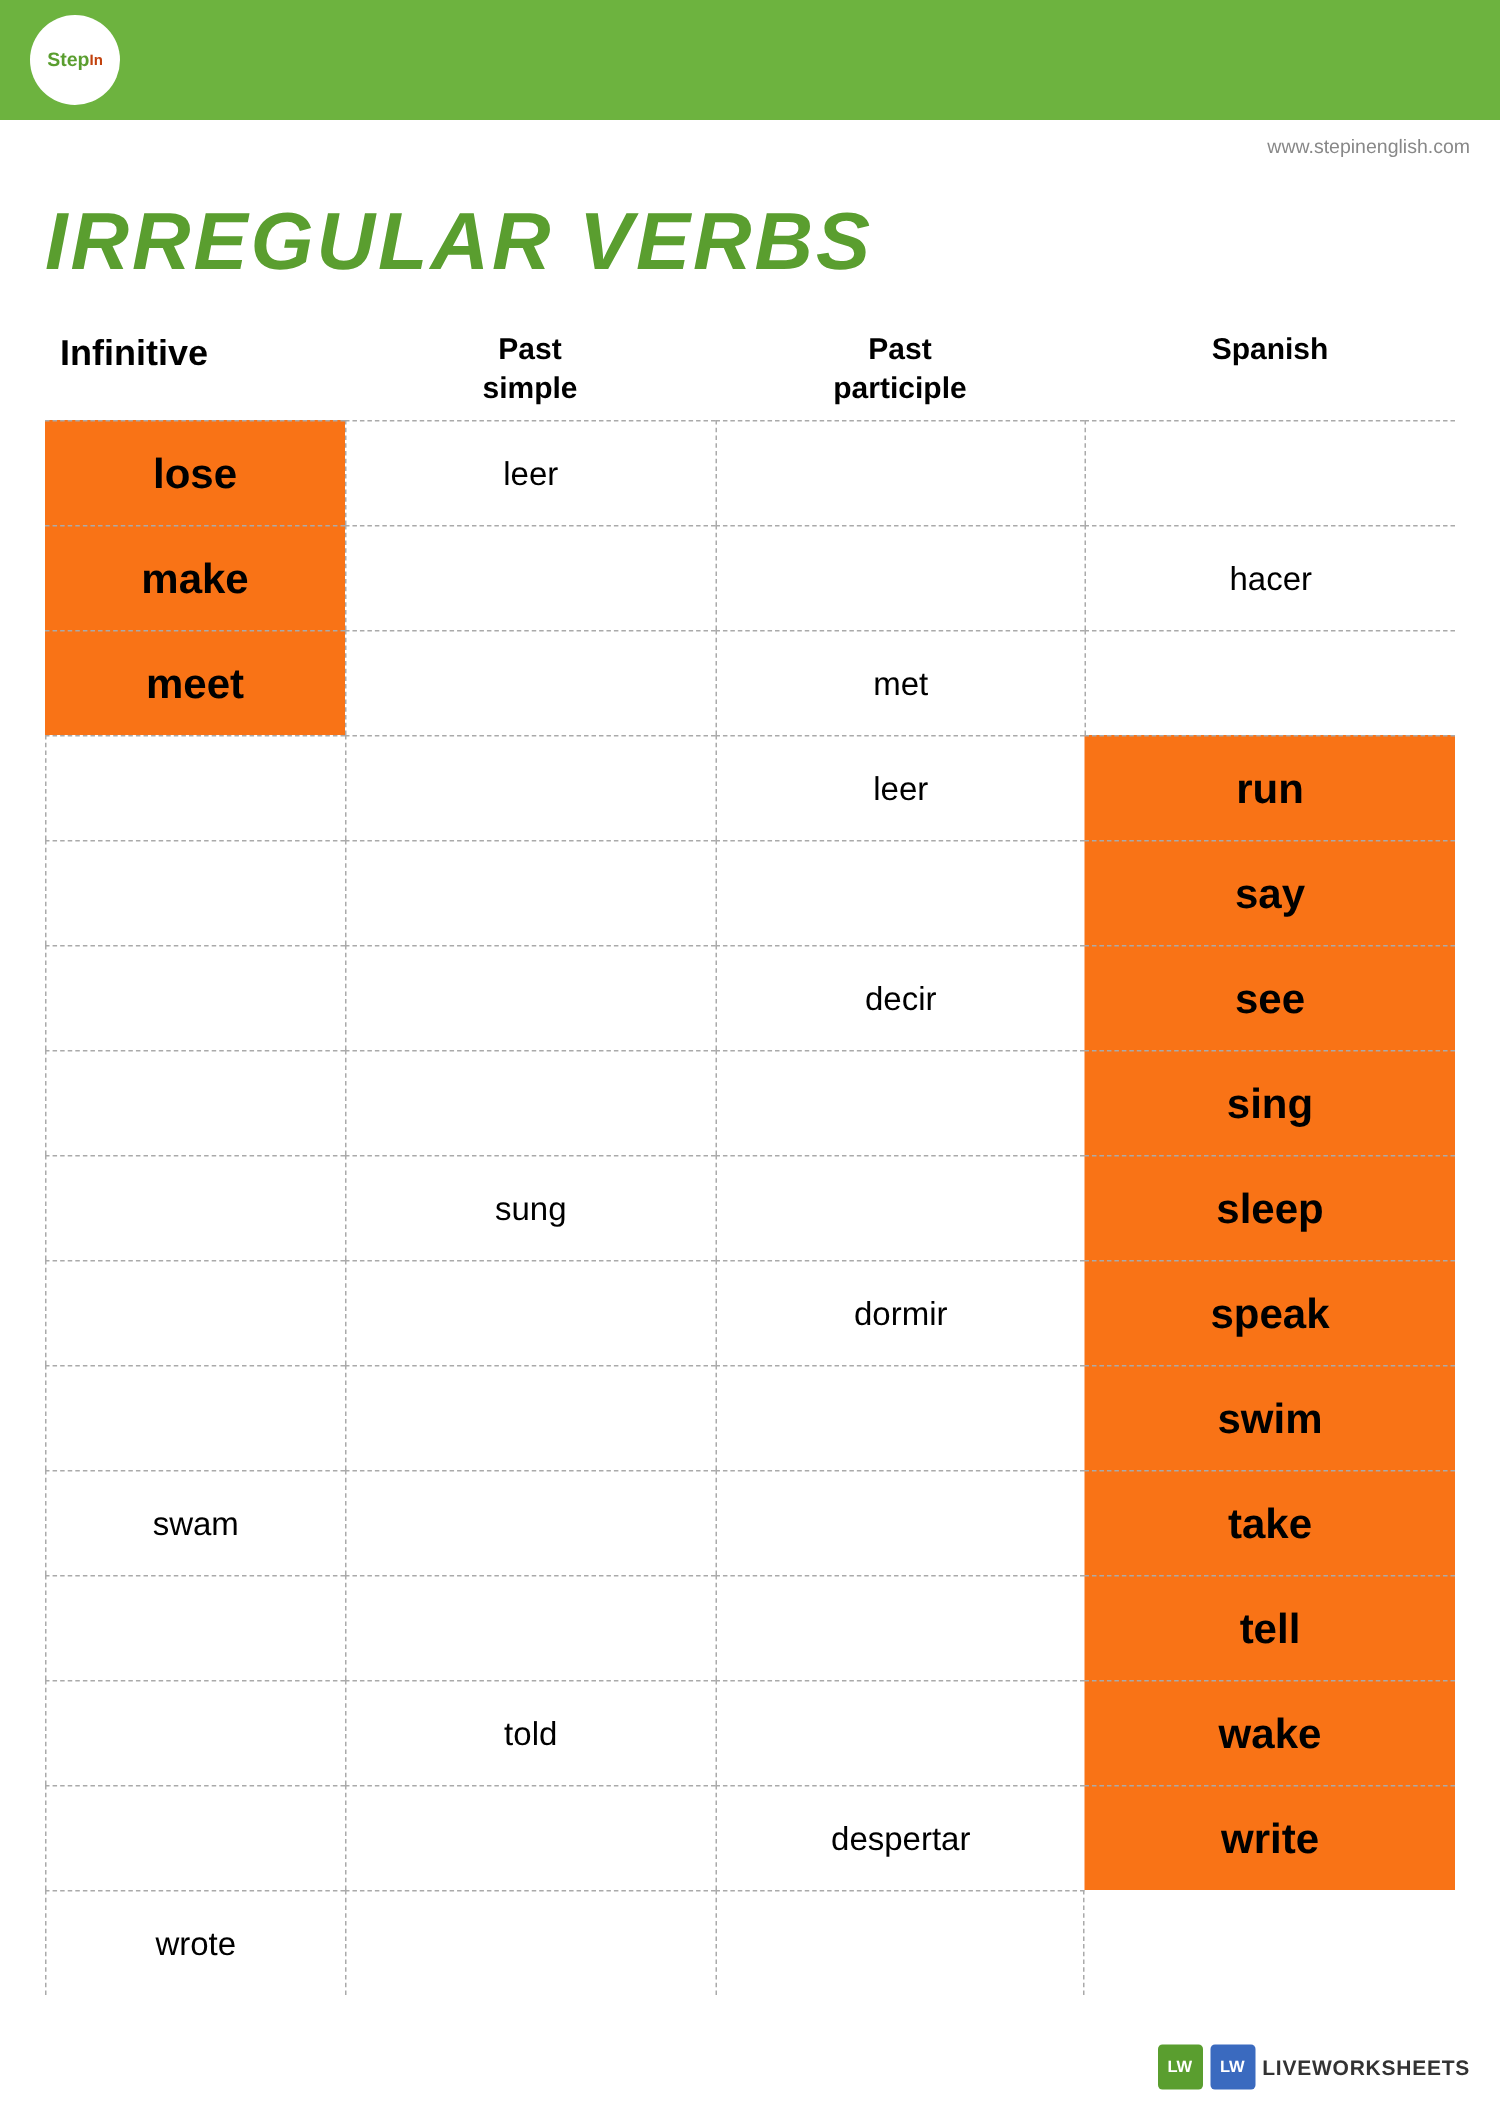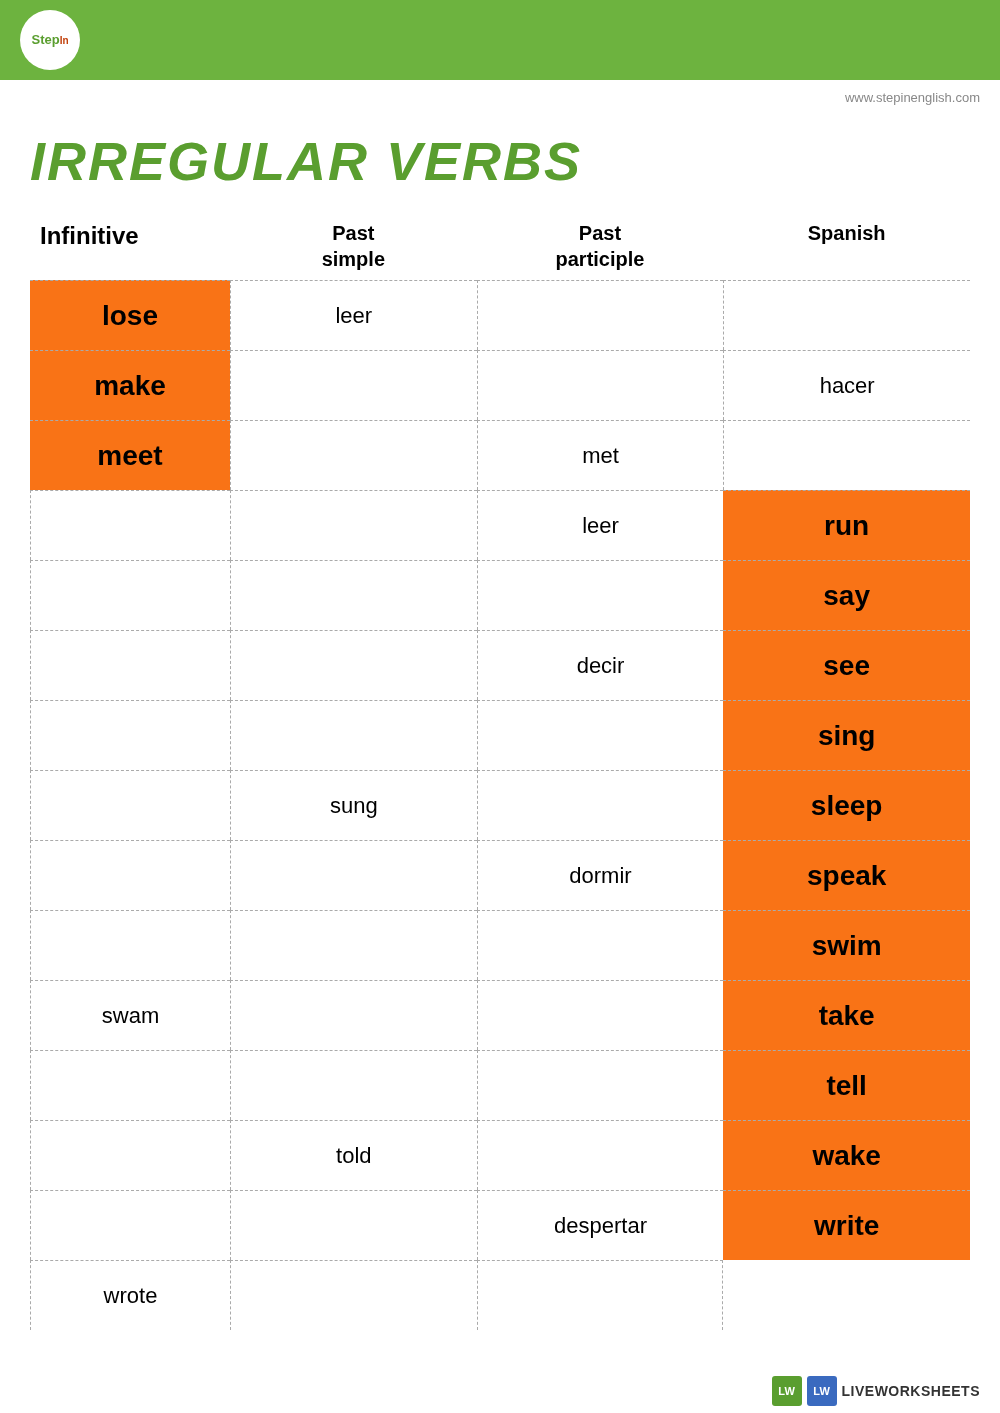--- a/index.html
+++ b/index.html
@@ -118,21 +118,21 @@
       border-left: 1.5px dashed #aaa;
     }
 
     .cell:last-child {
       border-right: 1.5px dashed #aaa;
     }
 
     
     .footer {
       position: absolute;
-      bottom: 7px;
+      bottom: 20px;
       right: 20px;
       display: flex;
       align-items: flex-end;
       gap: 8px;
     }
 
     .liveworksheets-logo {
       display: flex;
       align-items: center;
       gap: 5px;

